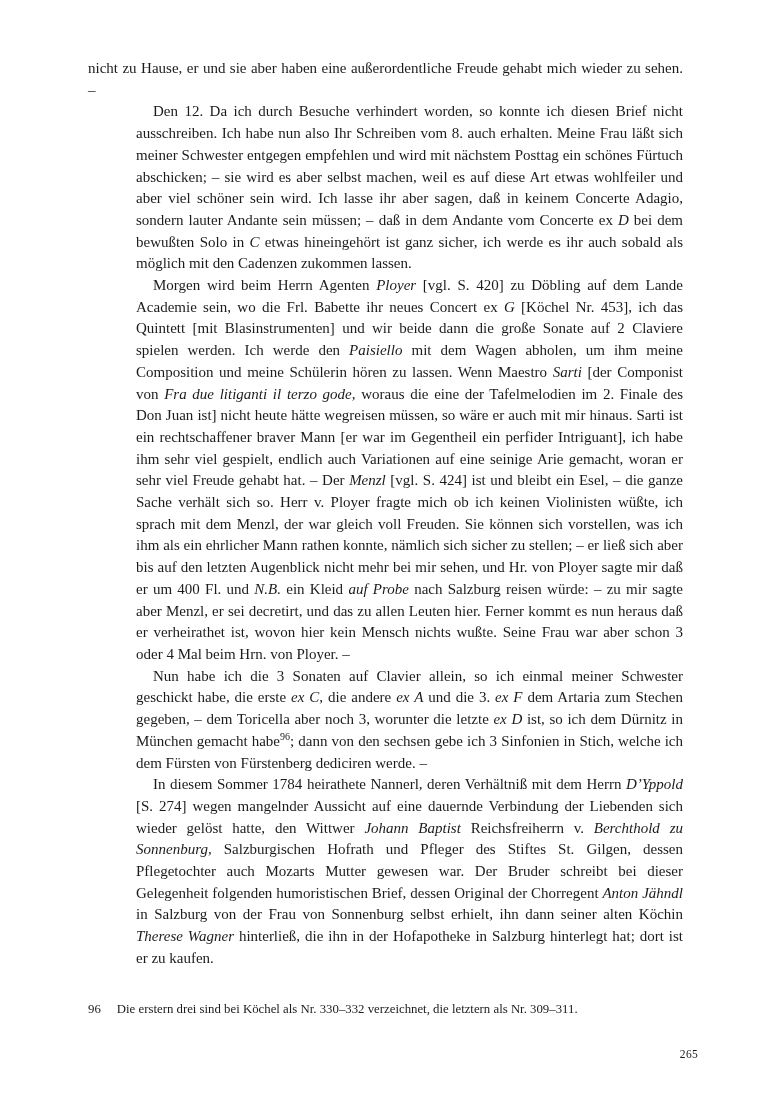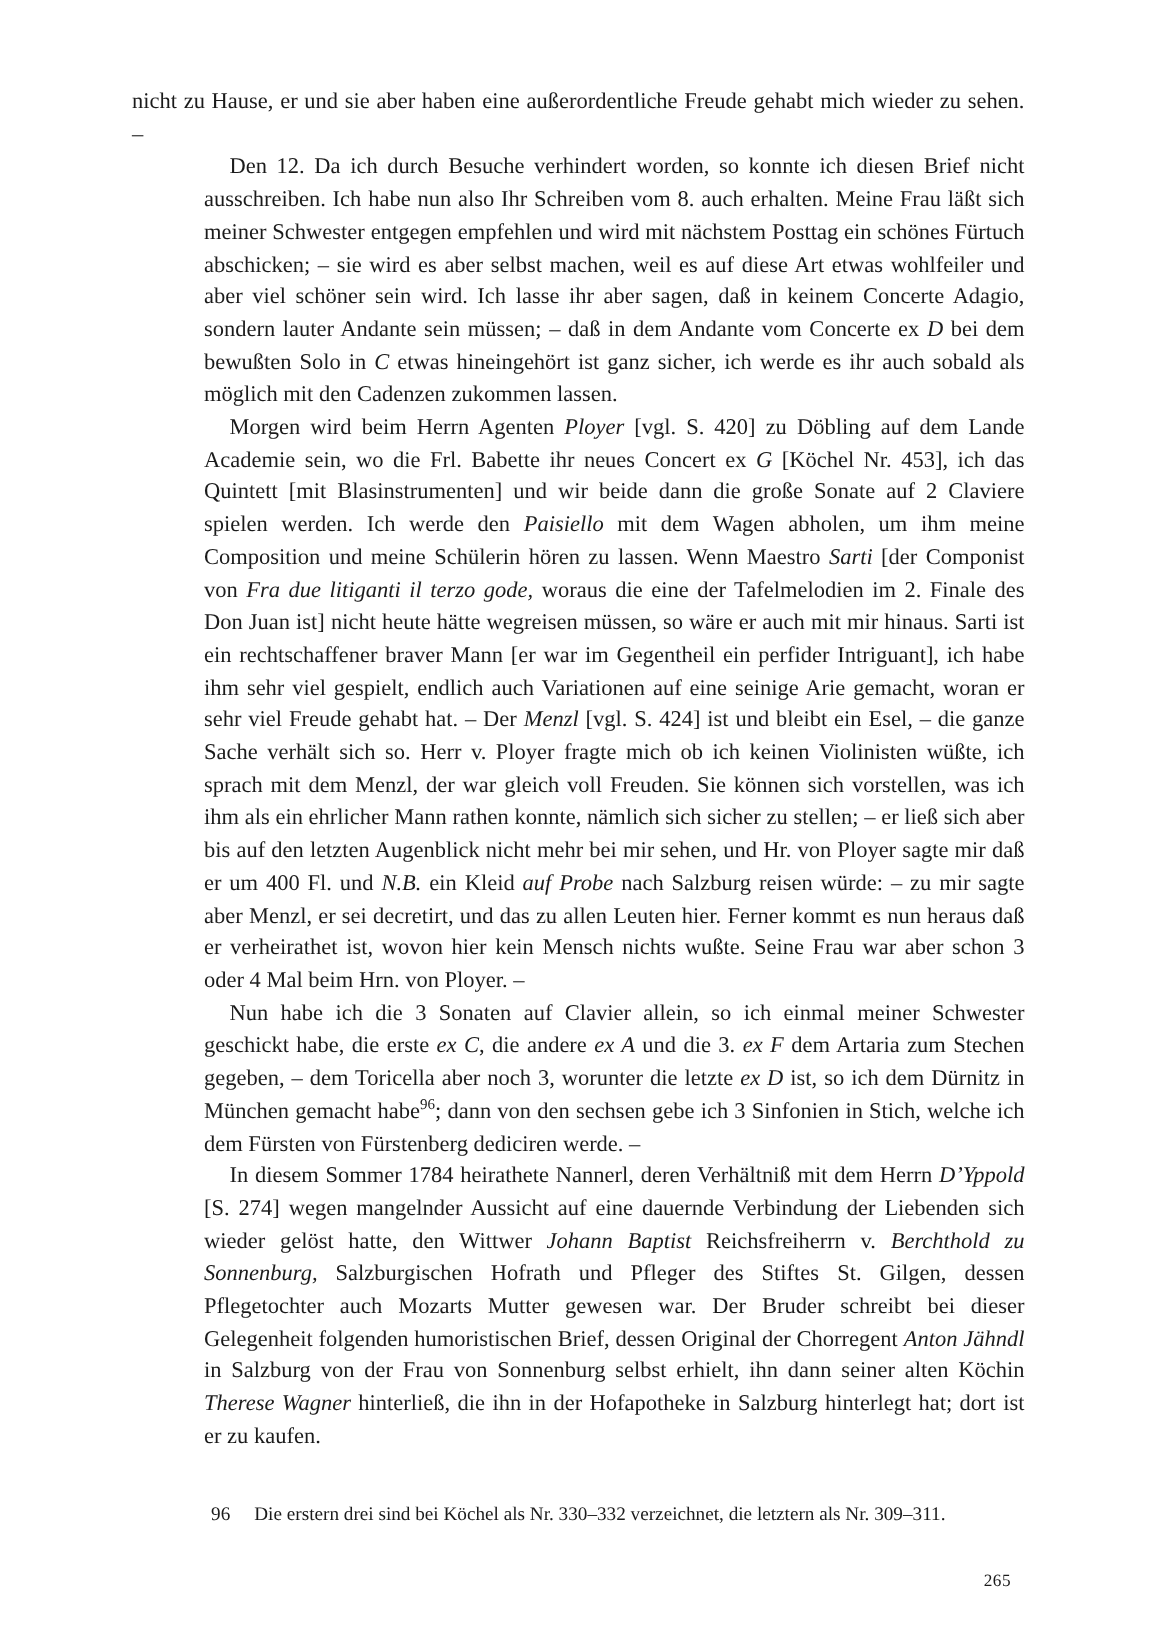--- a/index.html
+++ b/index.html
@@ -29,26 +29,26 @@
   .para { margin: 0; }
   .para.indent { text-indent: 17px; margin-left: 48px; }
   .it { font-style: italic; }
   sup { font-size: 10px; line-height: 0; vertical-align: super; }
   .footnote {
     position: absolute;
     left: 88px; top: 1001px;
     width: 595px;
     font-size: 12.8px;
     line-height: 17px;
-    text-align: center;
+    text-align: left;
   }
   .fn-num { display: inline-block; margin-right: 16px; }
   .page-number {
     position: absolute;
-    right: 96px; top: 1048px;
+    right: 72px; top: 1048px;
     font-size: 11.5px;
     letter-spacing: 0.3px;
   }
 </style>
 </head>
 <body>
 
 <div class="page">
   <div class="body-text">
       <p class="para"><span>nicht zu Hause, er und sie aber haben eine außerordentliche Freude gehabt mich wieder zu sehen. –</span></p>

